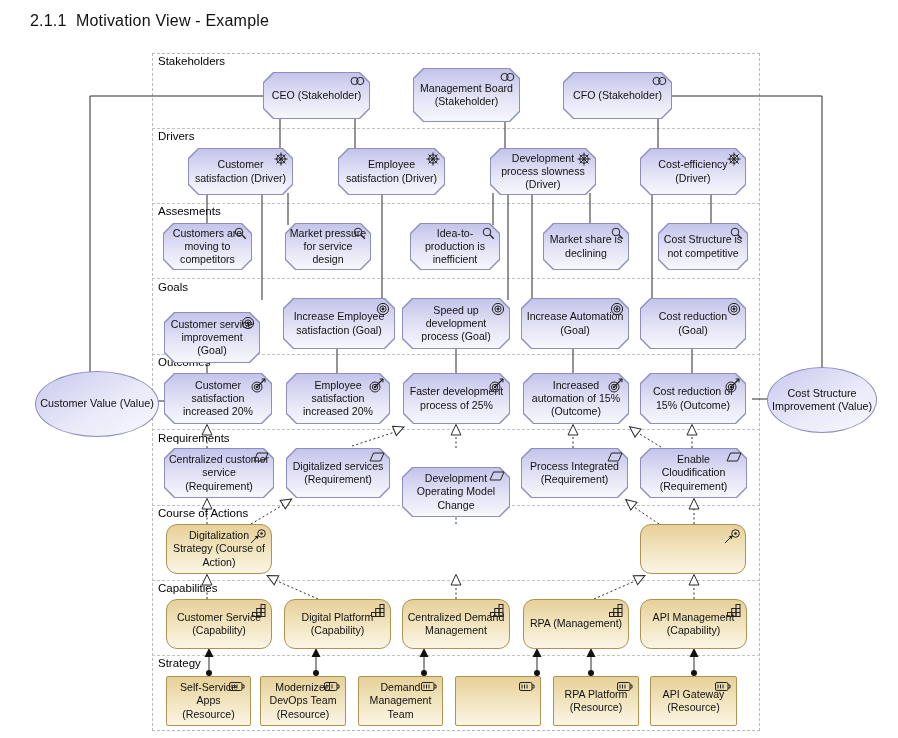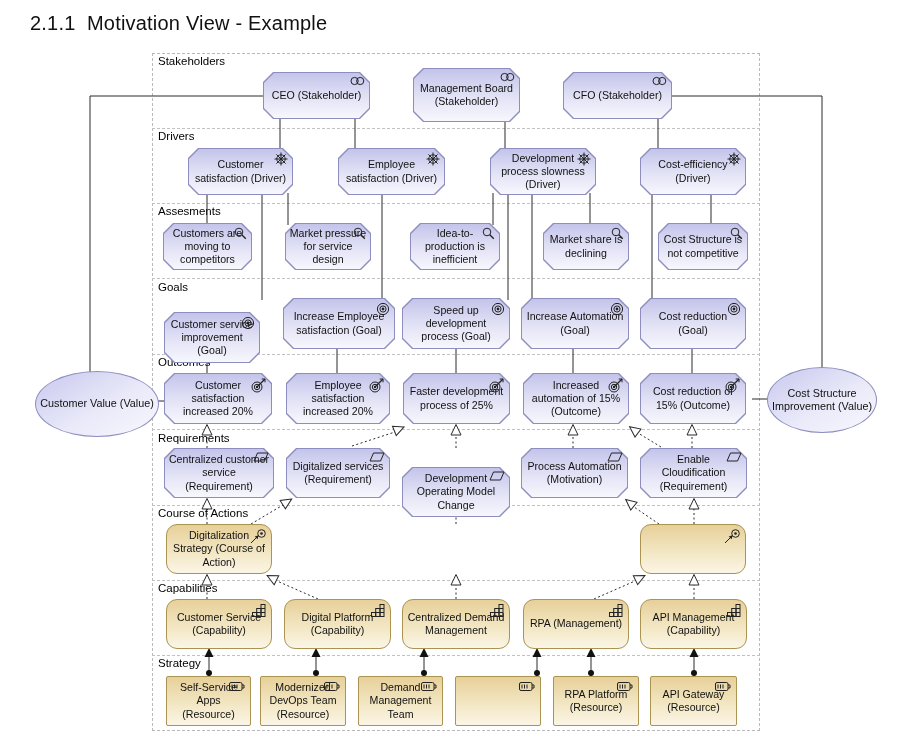--- a/index.html
+++ b/index.html
@@ -1,18 +1,18 @@
 <!DOCTYPE html>
 <html><head>
 <meta charset="utf-8">
 <style>
   html,body{margin:0;padding:0;background:#fff;}
   #canvas{position:relative;width:898px;height:738px;background:#fff;
           font-family:"Liberation Sans",sans-serif;color:#111;overflow:hidden;}
-  #title{position:absolute;left:30px;top:12px;font-size:20px;letter-spacing:.2px;white-space:pre;}
+  #title{position:absolute;left:30px;top:12px;font-size:16px;letter-spacing:.2px;white-space:pre;}
   
   #lane-frame{position:absolute;left:152px;top:53px;width:608px;height:678px;
               border:1px dashed #b9b9b9;box-sizing:border-box;}
   .lane-sep{position:absolute;left:152px;width:608px;height:0;border-top:1px dashed #c2c2c2;}
   .lane-label{position:absolute;font-size:11.5px;color:#000;background:transparent;padding:0 2px;}
   
   .node{position:absolute;box-sizing:border-box;}
   .lbl{position:absolute;inset:2px 4px;display:flex;align-items:center;justify-content:center;
        text-align:center;font-size:10.6px;line-height:1.25;z-index:3;}
   .icn{position:absolute;top:4px;right:5px;z-index:4;line-height:0;}
@@ -430,21 +430,21 @@
         </svg>
       </span>
     <span class="lbl">Development Operating Model Change</span>
   </div>
   <div class="node oct" style="left:521px;top:448px;width:107px;height:50px">
     <span class="icn">
         <svg class="icon" width="16" height="10" viewBox="0 0 16 10">
           <polygon points="4.5,1 15,1 11.5,9 1,9" fill="none" stroke="#222"></polygon>
         </svg>
       </span>
-    <span class="lbl">Process Automation (Motivation)</span>
+    <span class="lbl">Process Integrated (Requirement)</span>
   </div>
   <div class="node oct" style="left:640px;top:448px;width:107px;height:50px">
     <span class="icn">
         <svg class="icon" width="16" height="10" viewBox="0 0 16 10">
           <polygon points="4.5,1 15,1 11.5,9 1,9" fill="none" stroke="#222"></polygon>
         </svg>
       </span>
     <span class="lbl">Enable Cloudification (Requirement)</span>
   </div>
 

